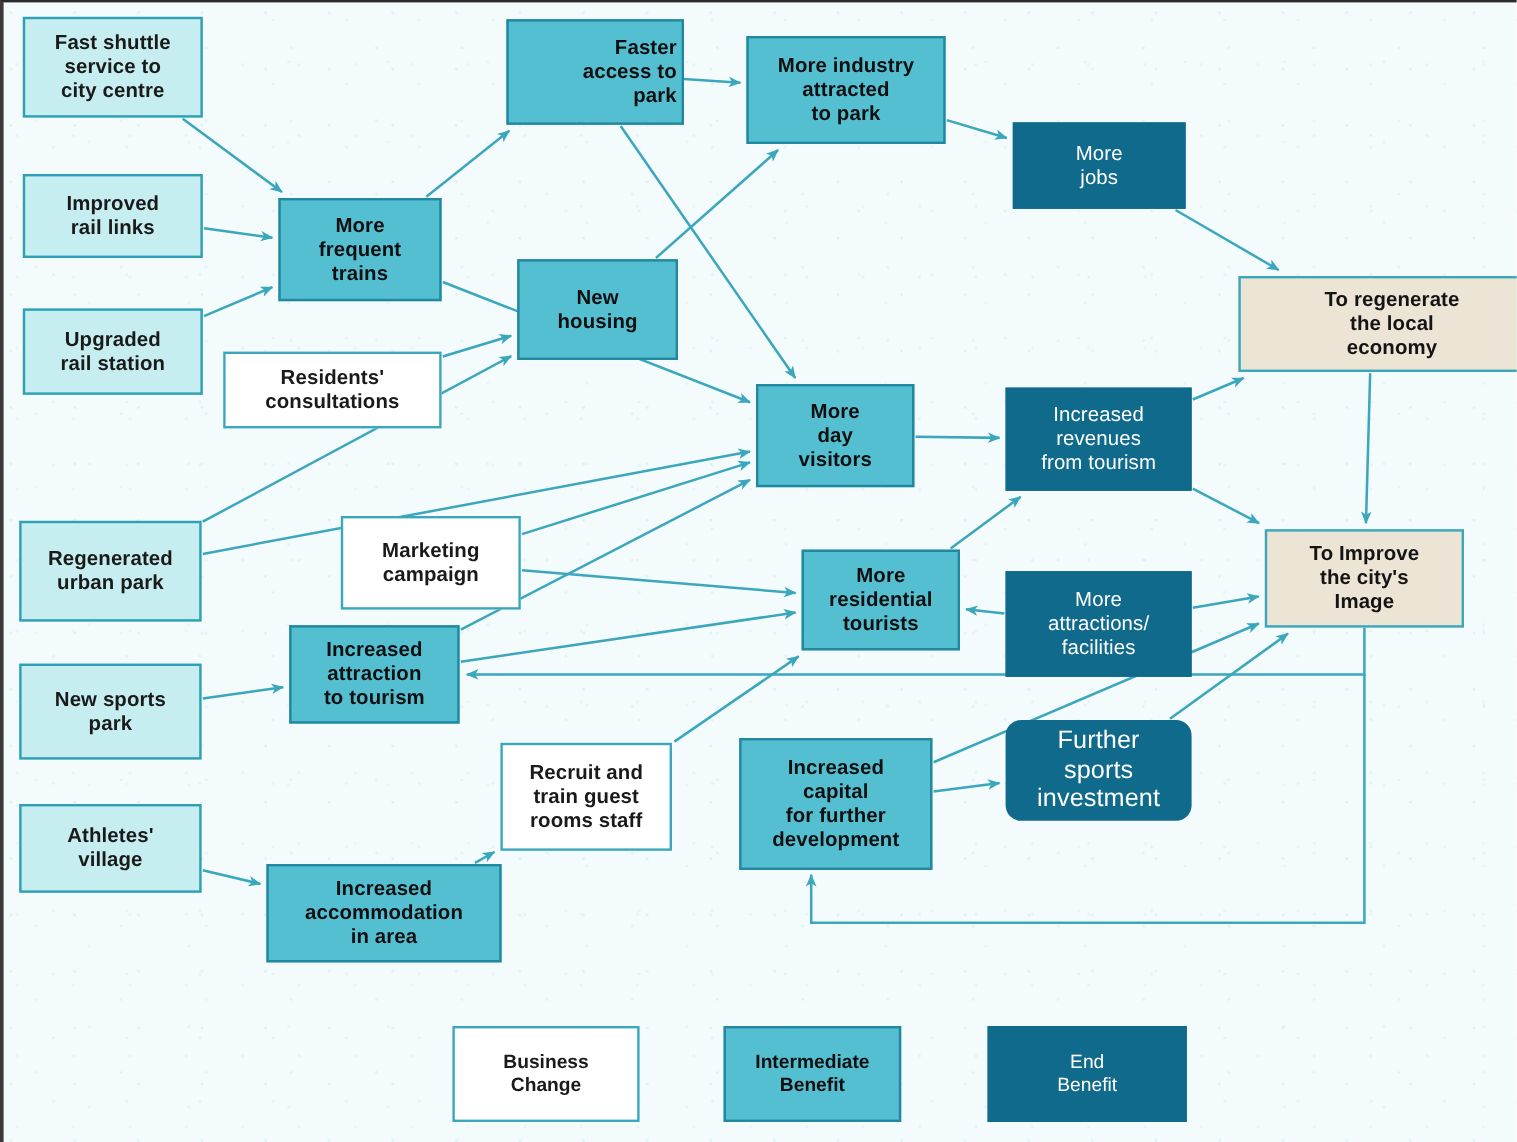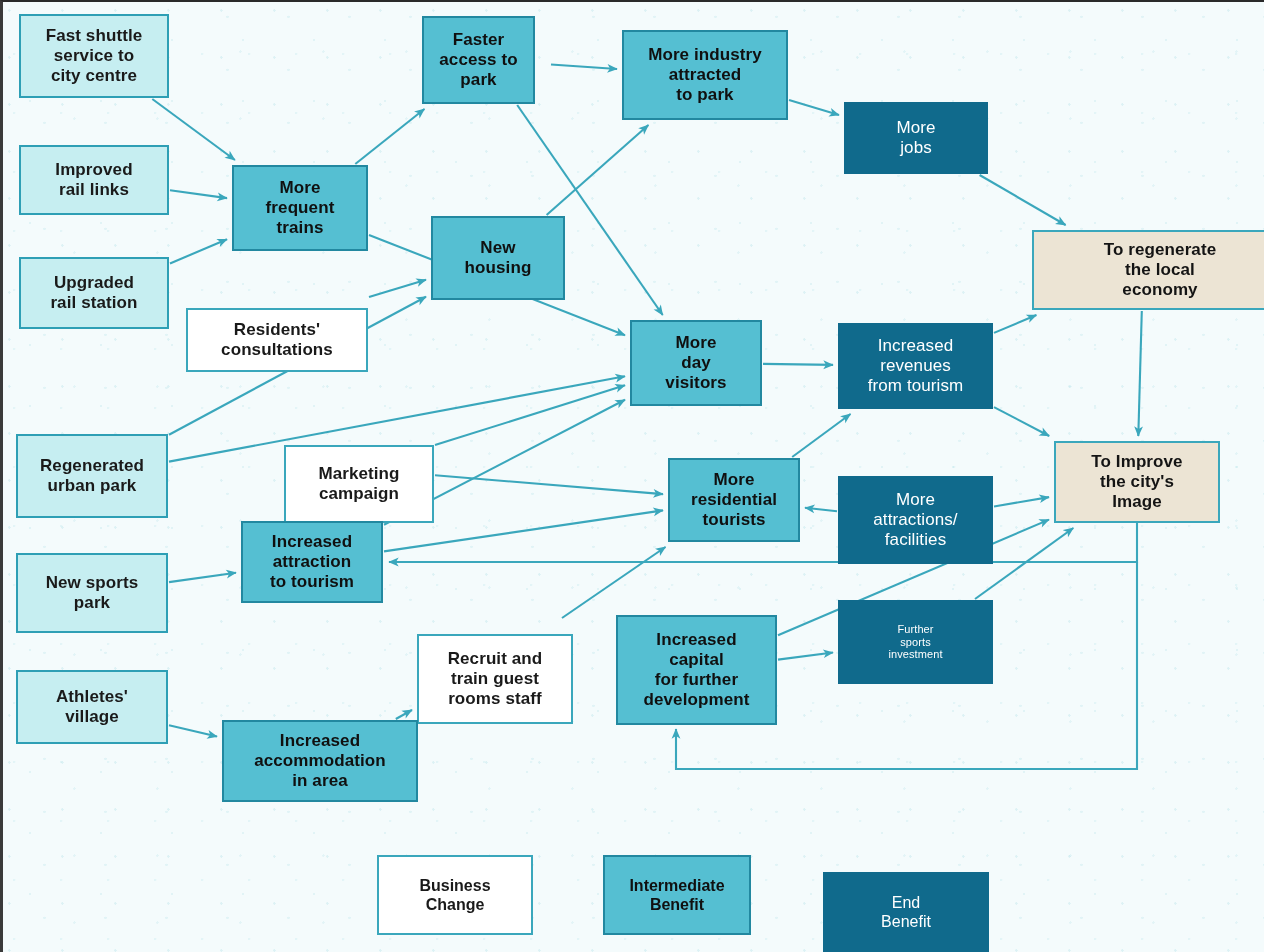--- a/index.html
+++ b/index.html
@@ -50,21 +50,21 @@
     text-align: center;
     line-height: 1.17;
     font-weight: bold;
     z-index: 2;
     padding: 2px 4px;
     letter-spacing: .1px;
   }
   .node span { display: block; width: 100%; }
 
   .t-enabler  { background: #c6eef1; border: 2px solid #2e9fb5; color: #1a1a1a; }
-  .t-change   { background: #ffffff; border: 2px solid #3aa7bc; color: #1a1a1a; margin-top: 15px; }
+  .t-change   { background: #ffffff; border: 2px solid #3aa7bc; color: #1a1a1a; }
   .t-interm   { background: #55bfd2; border: 2px solid #2288a0; color: #101010; }
   .t-end      { background: #106a8c; border: 2px solid #106a8c; color: #ffffff; font-weight: normal; }
   .t-objective{ background: #ece4d4; border: 2px solid #3aa7bc; color: #141414; }
 
   #legend { position: absolute; left: 0; top: 0; width: 1264px; height: 952px; z-index: 3; }
   .legend-box {
     position: absolute;
     box-sizing: border-box;
     display: flex;
     align-items: center;
@@ -131,21 +131,21 @@
       </div>
       <div class="node t-enabler" style="left: 16px; top: 255px; width: 150px; height: 72px; font-size: 17px; justify-content: flex-end;">
         <span>Upgraded<br>rail station</span>
       </div>
       <div class="node t-change" style="left: 183px; top: 291px; width: 182px; height: 64px; font-size: 17px;">
         <span>Residents'<br>consultations</span>
       </div>
       <div class="node t-interm" style="left: 229px; top: 163px; width: 136px; height: 86px; font-size: 17px;">
         <span>More<br>frequent<br>trains</span>
       </div>
-      <div class="node t-interm" style="left: 419px; top: 14px; width: 113px; height: 88px; font-size: 17px;">
+      <div class="node t-interm" style="left: 419px; top: 14px; width: 148px; height: 88px; font-size: 17px; text-align: right;">
         <span>Faster<br>access to<br>park</span>
       </div>
       <div class="node t-interm" style="left: 428px; top: 214px; width: 134px; height: 84px; font-size: 17px;">
         <span>New<br>housing</span>
       </div>
       <div class="node t-interm" style="left: 619px; top: 28px; width: 166px; height: 90px; font-size: 17px;">
         <span>More industry<br>attracted<br>to park</span>
       </div>
       <div class="node t-end" style="left: 841px; top: 100px; width: 144px; height: 72px; font-size: 17px;">
         <span>More<br>jobs</span>
@@ -173,41 +173,41 @@
       </div>
       <div class="node t-end" style="left: 835px; top: 474px; width: 155px; height: 88px; font-size: 17px;">
         <span>More<br>attractions/<br>facilities</span>
       </div>
       <div class="node t-enabler" style="left: 13px; top: 551px; width: 152px; height: 80px; font-size: 17px;">
         <span>New sports<br>park</span>
       </div>
       <div class="node t-interm" style="left: 238px; top: 519px; width: 142px; height: 82px; font-size: 17px;">
         <span>Increased<br>attraction<br>to tourism</span>
       </div>
-      <div class="node t-change" style="left: 414px; top: 617px; width: 156px; height: 90px; font-size: 17px;">
+      <div class="node t-change" style="left: 414px; top: 617px; width: 143px; height: 90px; font-size: 17px;">
         <span>Recruit and<br>train guest<br>rooms staff</span>
       </div>
       <div class="node t-interm" style="left: 613px; top: 613px; width: 161px; height: 110px; font-size: 17px;">
         <span>Increased<br>capital<br>for further<br>development</span>
       </div>
-      <div class="node t-end" style="left: 835px; top: 598px; width: 155px; height: 84px; font-size: 11px;">
+      <div class="node t-end" style="left: 835px; top: 598px; width: 155px; height: 84px; font-size: 21px; border-radius: 13px;">
         <span>Further<br>sports<br>investment</span>
       </div>
       <div class="node t-enabler" style="left: 13px; top: 668px; width: 152px; height: 74px; font-size: 17px;">
         <span>Athletes'<br>village</span>
       </div>
       <div class="node t-interm" style="left: 219px; top: 718px; width: 196px; height: 82px; font-size: 17px;">
         <span>Increased<br>accommodation<br>in area</span>
       </div>
     </div>
 
   <div id="legend">
       <div class="legend-box" style="left: 374px; top: 853px; width: 156px; height: 80px; background: rgb(255, 255, 255); border: 2px solid rgb(58, 167, 188); color: rgb(26, 26, 26);">
         <span>Business<br>Change</span>
       </div>
       <div class="legend-box" style="left: 600px; top: 853px; width: 148px; height: 80px; background: rgb(85, 191, 210); border: 2px solid rgb(34, 136, 160); color: rgb(16, 16, 16);">
         <span>Intermediate<br>Benefit</span>
       </div>
-      <div class="legend-box" style="left: 820px; top: 853px; width: 166px; height: 80px; background: rgb(16, 106, 140); border: 2px solid rgb(16, 106, 140); color: rgb(255, 255, 255); font-weight: normal; margin-top: 17px;">
+      <div class="legend-box" style="left: 820px; top: 853px; width: 166px; height: 80px; background: rgb(16, 106, 140); border: 2px solid rgb(16, 106, 140); color: rgb(255, 255, 255); font-weight: normal;">
         <span>End<br>Benefit</span>
       </div>
     </div>
 </div>
 
 </body></html>

